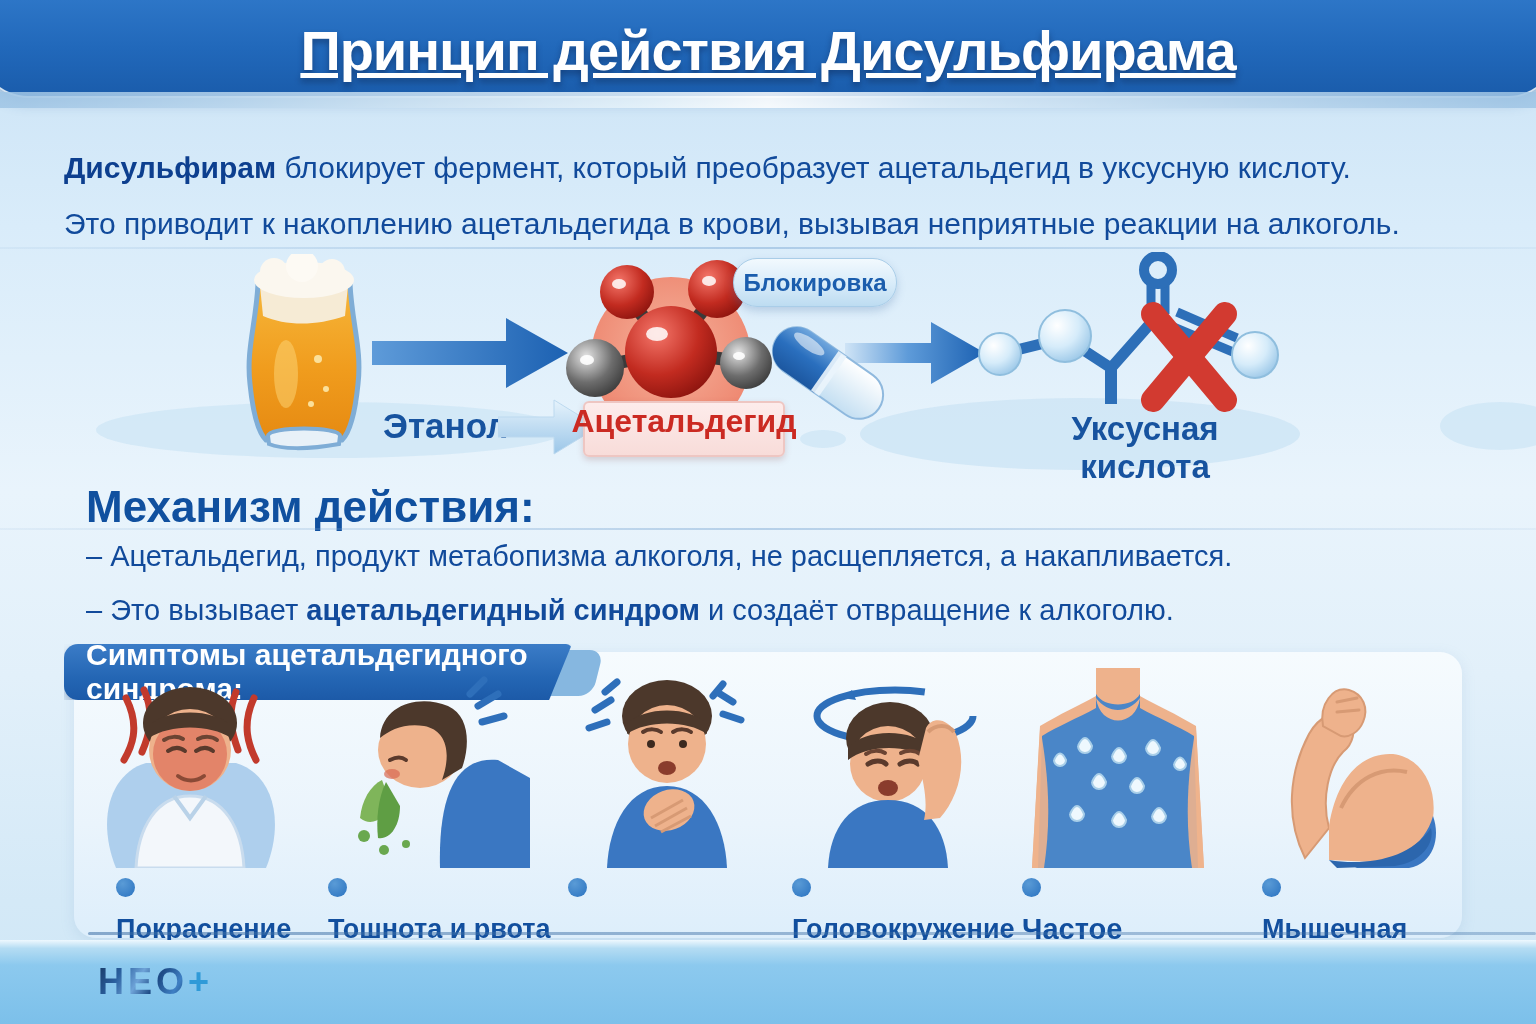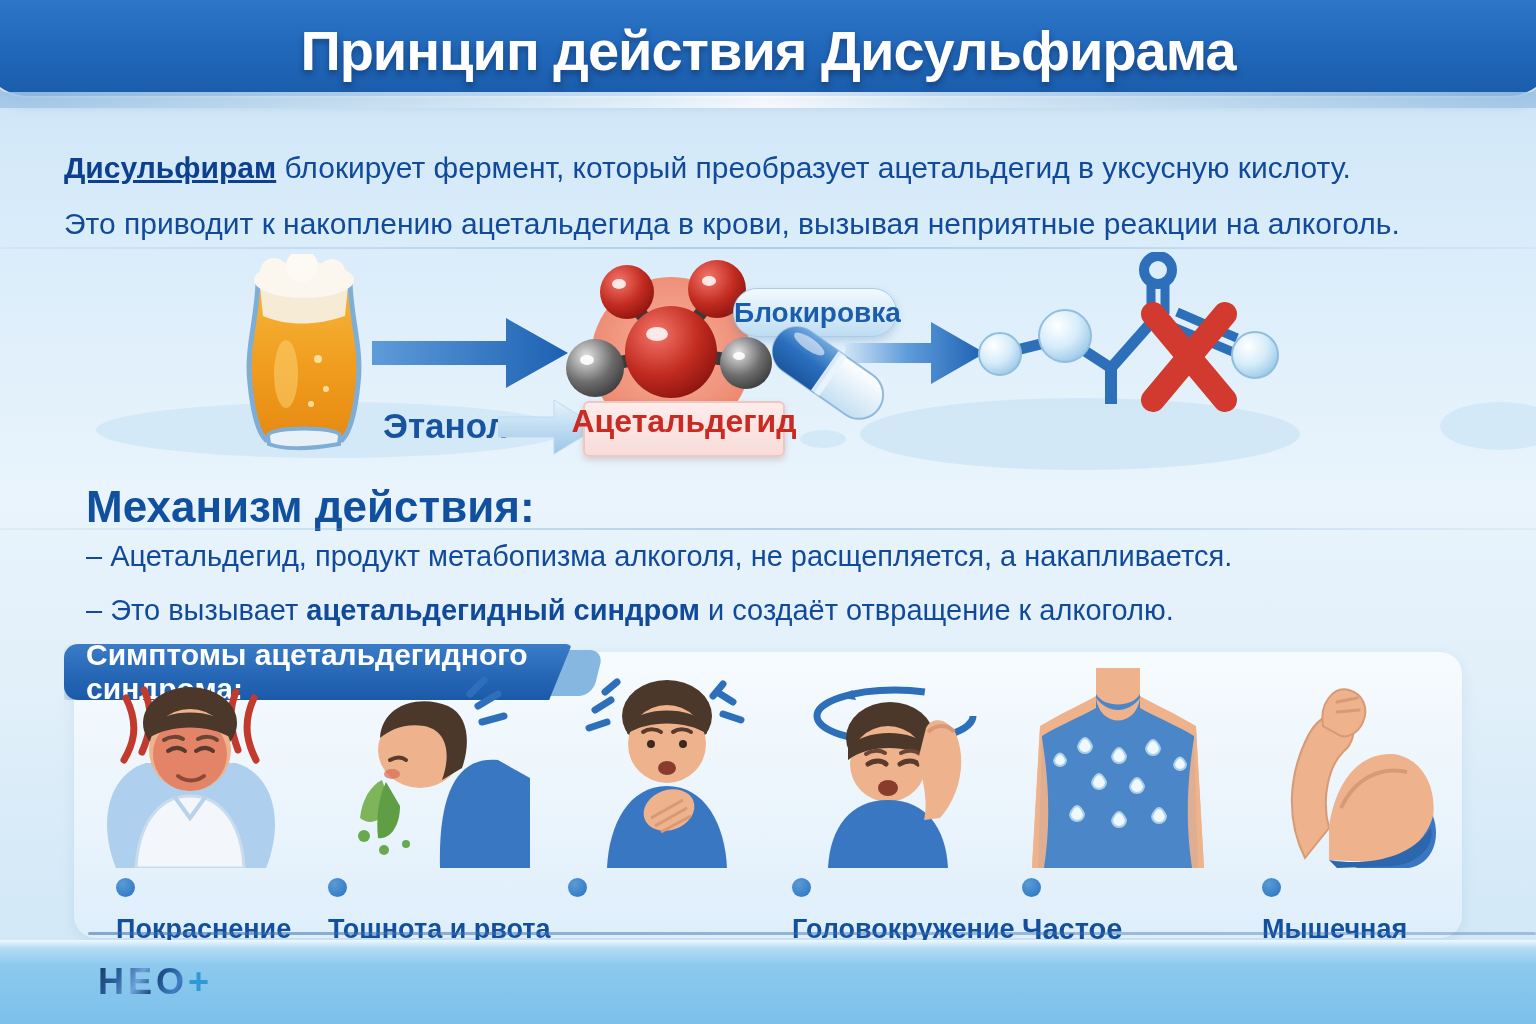--- a/index.html
+++ b/index.html
@@ -8,36 +8,36 @@
     background:linear-gradient(180deg,#c9e2f5 0%,#d9ecfa 22%,#e9f4fc 48%,#e2f0fa 66%,#d4e9f7 88%,#cfe7f7 100%);}
   
   .header{position:absolute;left:-20px;top:-8px;width:1576px;height:104px;
     background:linear-gradient(180deg,#2f78c9 0%,#2168ba 55%,#1a5cab 100%);
     border-radius:0 0 48px 48px;box-shadow:0 2px 0 rgba(255,255,255,.55),0 6px 14px rgba(30,80,140,.35);}
   .header-stripe{position:absolute;left:-20px;top:92px;width:1576px;height:16px;
     background:linear-gradient(90deg,#9cc3e4 0%,#e8f4fb 42%,#ffffff 50%,#dcecf8 60%,#9cc3e4 100%);
     border-radius:0 0 50px 50px;opacity:.85;}
   .title{position:absolute;left:0;top:18px;width:1536px;text-align:center;color:#fff;
     font-size:56px;font-weight:800;letter-spacing:-1px;
-    text-shadow:0 4px 6px rgba(10,30,70,.45);}
+    text-shadow:0 4px 6px rgba(10,30,70,.45);text-decoration:underline;}
   
   .intro{position:absolute;left:64px;top:140px;width:1420px;color:#114a9b;font-size:30px;line-height:56px;font-weight:500;}
-  .intro b{font-weight:800;color:#0d3f8f;text-decoration:underline;}
+  .intro b{font-weight:800;color:#0d3f8f;}
   .hline{position:absolute;left:0;width:1536px;height:2px;background:linear-gradient(90deg,rgba(130,170,210,.1),rgba(120,165,210,.45),rgba(130,170,210,.1));}
   
   .flow-el{position:absolute;}
   .puddle{position:absolute;background:#cde5f5;opacity:.75;border-radius:50%;}
   .label-blue{position:absolute;color:#17539f;font-weight:800;}
   .pink-box{position:absolute;left:583px;top:401px;width:198px;height:52px;background:linear-gradient(180deg,#fdeceb,#f8dcd9);
     border:2px solid #eec6c2;border-radius:6px;box-shadow:0 3px 6px rgba(150,90,90,.25);
     display:flex;justify-content:center;color:#cb2a22;font-weight:800;font-size:32px;}
-  .badge{position:absolute;left:733px;top:288px;width:162px;height:47px;border-radius:24px;
+  .badge{position:absolute;left:733px;top:258px;width:162px;height:47px;border-radius:24px;
     background:linear-gradient(180deg,#f2f9fe 0%,#d7ebf9 55%,#bddcf1 100%);
     border:1px solid #a9cde8;box-shadow:0 4px 8px rgba(90,130,180,.3);
-    display:flex;align-items:center;color:#1b5dad;font-weight:800;font-size:28px;}
+    display:flex;align-items:center;justify-content:center;color:#1b5dad;font-weight:800;font-size:24px;}
   
   .mech-head{position:absolute;left:86px;top:482px;font-size:44px;font-weight:800;color:#10509f;}
   .mech-line{position:absolute;left:86px;font-size:29px;color:#114a9b;font-weight:500;}
   .mech-line b{font-weight:800;}
   
   .stage{position:absolute;left:74px;top:652px;width:1388px;height:286px;border-radius:22px;
     background:linear-gradient(180deg,#f6fbfe 0%,#eaf4fc 60%,#ddeefb 100%);box-shadow:0 4px 14px rgba(120,160,200,.18);}
   .ribbon-tab{position:absolute;left:512px;top:650px;width:86px;height:46px;background:#86b7e0;border-radius:8px 14px 14px 8px;transform:skewX(-14deg);}
   .ribbon{position:absolute;left:64px;top:644px;width:508px;height:56px;
     background:linear-gradient(180deg,#3b7cc7 0%,#2466b4 60%,#1c5aa8 100%);
@@ -209,20 +209,21 @@
         <linearGradient id="arr3" x1="0" y1="0" x2="0" y2="1">
       <stop offset="0" stop-color="#e6f3fc"></stop>
           <stop offset="100%" stop-color="#9bc6e8"></stop>
         </linearGradient>
       </defs>
     <polygon points="0,19 56,19 56,2 100,29 56,56 56,39 0,39" fill="url(#arr3)" stroke="#bcd9ef" stroke-width="1"></polygon>
   </svg>
   <div class="pink-box">
       <span>Ацетальдегид</span>
     </div>
+  <div class="label-blue" style="left:1020px;top:410px;width:250px;text-align:center;font-size:33px">Уксусная кислота</div>
 
   <div class="mech-head">Механизм действия:</div>
   <div class="hline" style="top:528px"></div>
   <div class="mech-line" style="top:540px">– Ацетальдегид, продукт метабопизма алкоголя, не расщепляется, а накапливается.</div>
   <div class="mech-line" style="top:594px"><span>– Это вызывает </span><b>ацетальдегидный синдром</b><span> и создаёт отвращение к алкоголю.</span></div>
 
   <div class="stage"></div>
   <div class="ribbon-tab"></div>
   <div class="ribbon">
       <span>Симптомы ацетальдегидного синдрома:</span>

